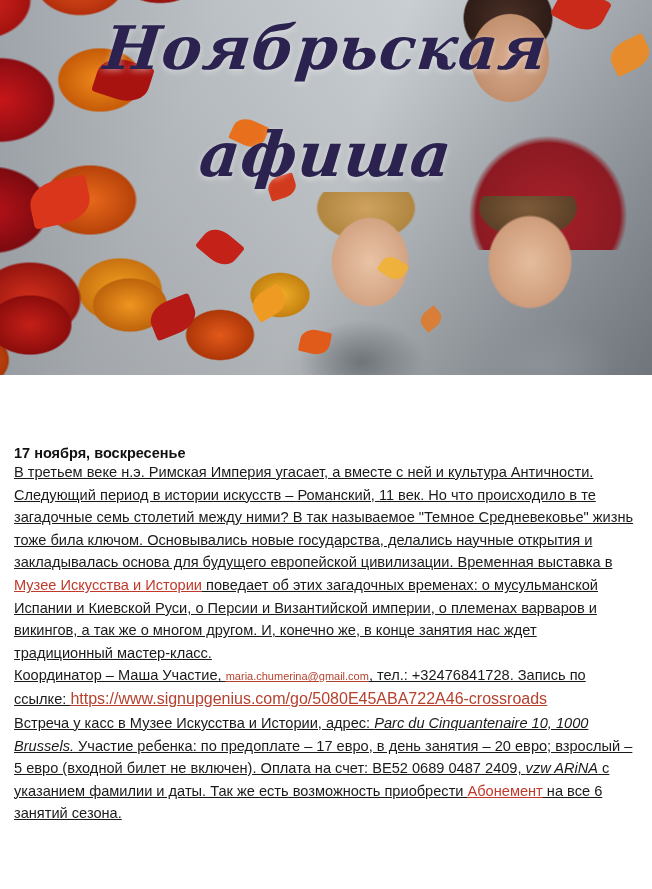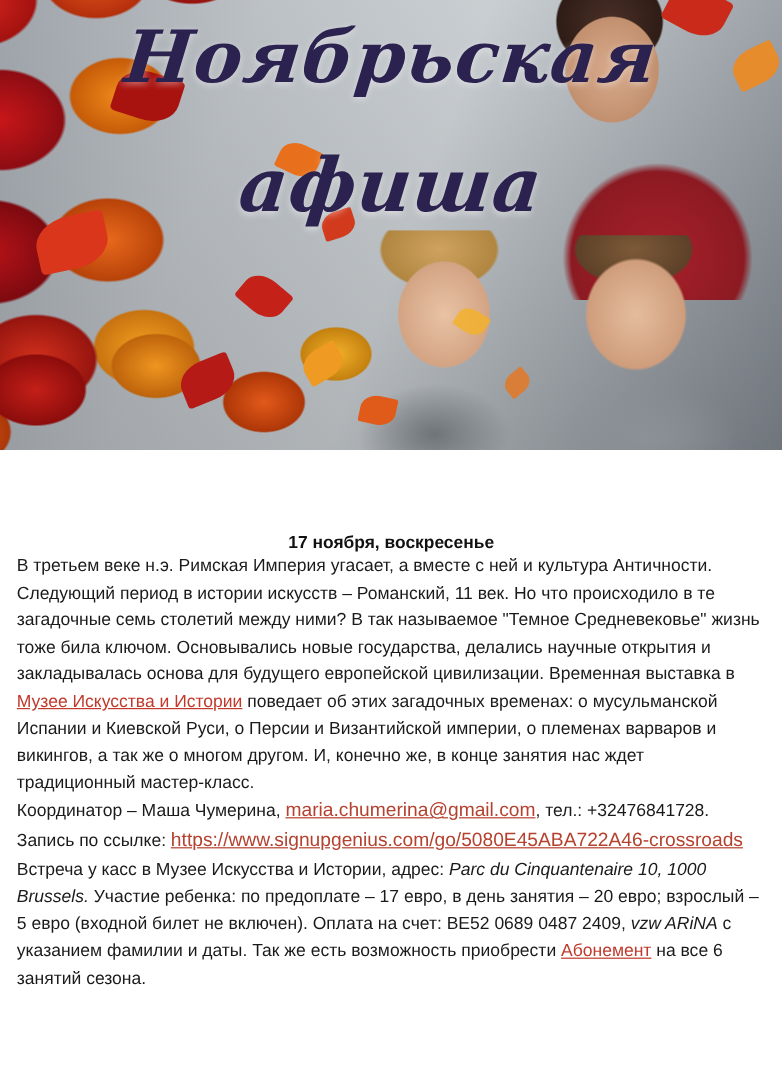--- a/index.html
+++ b/index.html
@@ -150,49 +150,49 @@
     font-size: 62px;
     margin-top: 46px;
     transform: skewX(-6deg);
   }
 
   
   .article {
     padding: 0 14px;
   }
   .date-line {
-    text-align: center;
     font-weight: bold;
     font-size: 14.5px;
     color: #111111;
     margin: 70px 0 0 0;
   }
   .event-title {
     font-weight: bold;
     font-size: 16px;
     color: #111111;
     margin: 28px 0 14px 0;
     line-height: 1.25;
   }
   .body-text {
     font-size: 14.6px;
     line-height: 1.55;
     color: #1a1a1a;
+    text-decoration: underline;
   }
   .body-text p {
     margin: 0;
   }
   a.link {
     color: #c0392b;
     text-decoration: underline;
   }
   a.mail-link {
     color: #b5412f;
     text-decoration: underline;
-    font-size: 16px;
+    font-size: 11px;
   }
   a.url-link {
     color: #b5412f;
     text-decoration: underline;
     font-size: 16px;
     word-break: break-all;
   }
   .it { font-style: italic; }
 </style>
 </head>
@@ -231,17 +231,17 @@
 </div>
 
 <div class="article">
 
   <div class="date-line">17 ноября, воскресенье</div>
 
 
   <div class="body-text">
     <p><span>В третьем веке н.э. Римская Империя угасает, а вместе с ней и культура Античности. Следующий период в истории искусств – Романский, 11 век. Но что происходило в те загадочные семь столетий между ними? В так называемое "Темное Средневековье" жизнь тоже била ключом. Основывались новые государства, делались научные открытия и закладывалась основа для будущего европейской цивилизации. Временная выставка в </span><a class="link" href="#">Музее Искусства и Истории</a><span> поведает об этих загадочных временах: о мусульманской Испании и Киевской Руси, о Персии и Византийской империи, о племенах варваров и викингов, а так же о многом другом. И, конечно же, в конце занятия нас ждет традиционный мастер-класс.</span></p>
 
-    <p><span>Координатор – Маша Чумерина, </span><a class="mail-link" href="#">maria.chumerina@gmail.com</a><span>, тел.: +32476841728. Запись по ссылке: </span><a class="url-link" href="#">https://www.signupgenius.com/go/5080E45ABA722A46-crossroads</a></p>
+    <p><span>Координатор – Маша Участие, </span><a class="mail-link" href="#">maria.chumerina@gmail.com</a><span>, тел.: +32476841728. Запись по ссылке: </span><a class="url-link" href="#">https://www.signupgenius.com/go/5080E45ABA722A46-crossroads</a></p>
 
     <p><span>Встреча у касс в Музее Искусства и Истории, адрес: </span><span class="it">Parc du Cinquantenaire 10, 1000 Brussels.</span><span>  Участие ребенка: по предоплате – 17 евро, в день занятия – 20 евро; взрослый – 5 евро (входной билет не включен). Оплата на счет: BE52 0689 0487 2409, </span><span class="it">vzw ARiNA</span><span> с указанием фамилии и даты. Так же есть возможность приобрести </span><a class="link" href="#">Абонемент</a><span> на все 6 занятий сезона.</span></p>
   </div>
 </div>
 
 </body></html>

